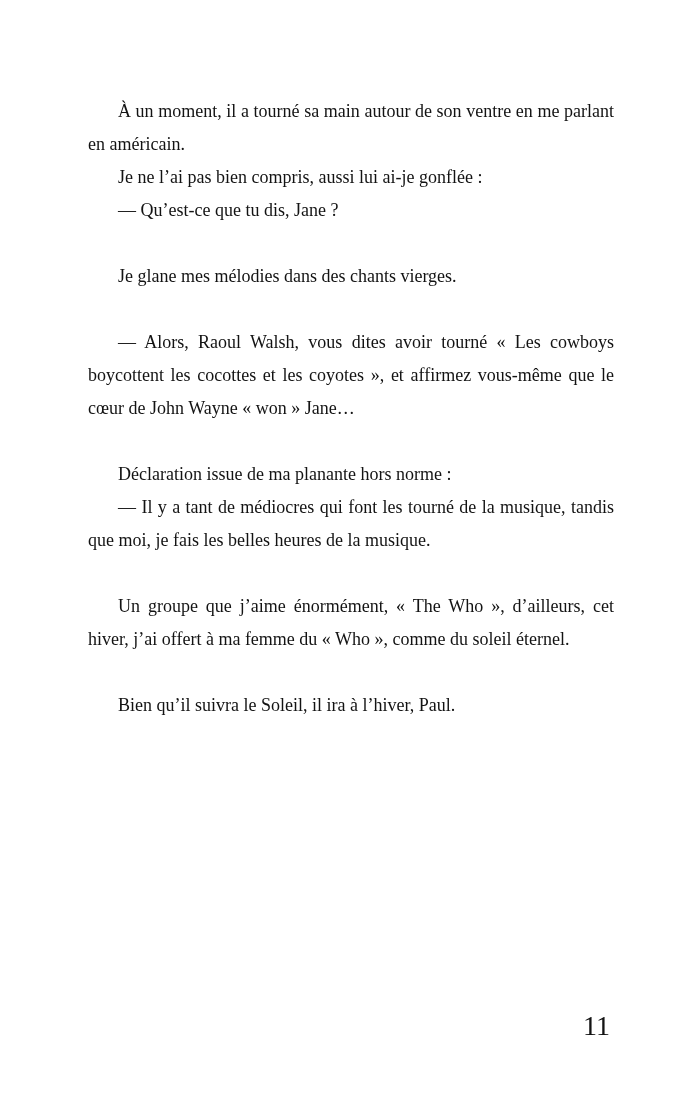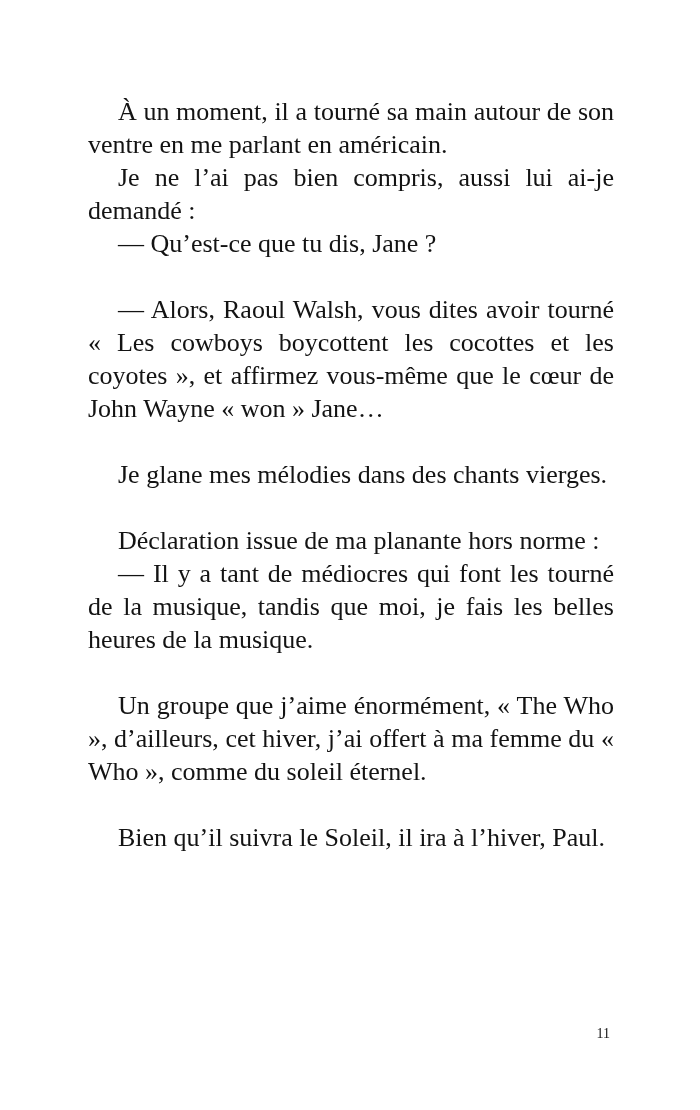--- a/index.html
+++ b/index.html
@@ -14,49 +14,49 @@
     background: #ffffff;
     color: #131313;
     font-family: "Liberation Serif", "DejaVu Serif", serif;
     overflow: hidden;
   }
   .text-block {
     position: absolute;
     top: 95px;
     left: 88px;
     width: 526px;
-    font-size: 26px;
+    font-size: 18px;
     line-height: 33px;
     text-align: justify;
     text-justify: inter-word;
   }
   .text-block p {
     margin: 0;
     text-indent: 30px;
   }
   .text-block p.gap {
     margin-top: 33px;
   }
   .page-number {
     position: absolute;
     right: 90px;
     bottom: 68px;
-    font-size: 14px;
+    font-size: 28px;
     color: #131313;
   }
 </style>
 </head>
 <body>
 
 <div class="page">
   <div class="text-block">
     <p>À un moment, il a tourné sa main autour de son ventre en me parlant en américain.</p>
-    <p>Je ne l’ai pas bien compris, aussi lui ai-je demandé :</p>
+    <p>Je ne l’ai pas bien compris, aussi lui ai-je gonflée :</p>
     <p>— Qu’est-ce que tu dis, Jane ?</p>
+    <p class="gap">Je glane mes mélodies dans des chants vierges.</p>
     <p class="gap">— Alors, Raoul Walsh, vous dites avoir tourné « Les cowboys boycottent les cocottes et les coyotes », et affirmez vous-même que le cœur de John Wayne « won » Jane…</p>
-    <p class="gap">Je glane mes mélodies dans des chants vierges.</p>
     <p class="gap">Déclaration issue de ma planante hors norme :</p>
     <p>— Il y a tant de médiocres qui font les tourné de la musique, tandis que moi, je fais les belles heures de la musique.</p>
     <p class="gap">Un groupe que j’aime énormément, « The Who », d’ailleurs, cet hiver, j’ai offert à ma femme du « Who », comme du soleil éternel.</p>
     <p class="gap">Bien qu’il suivra le Soleil, il ira à l’hiver, Paul.</p>
   </div>
   <div class="page-number">11</div>
 </div>
 
 </body></html>

